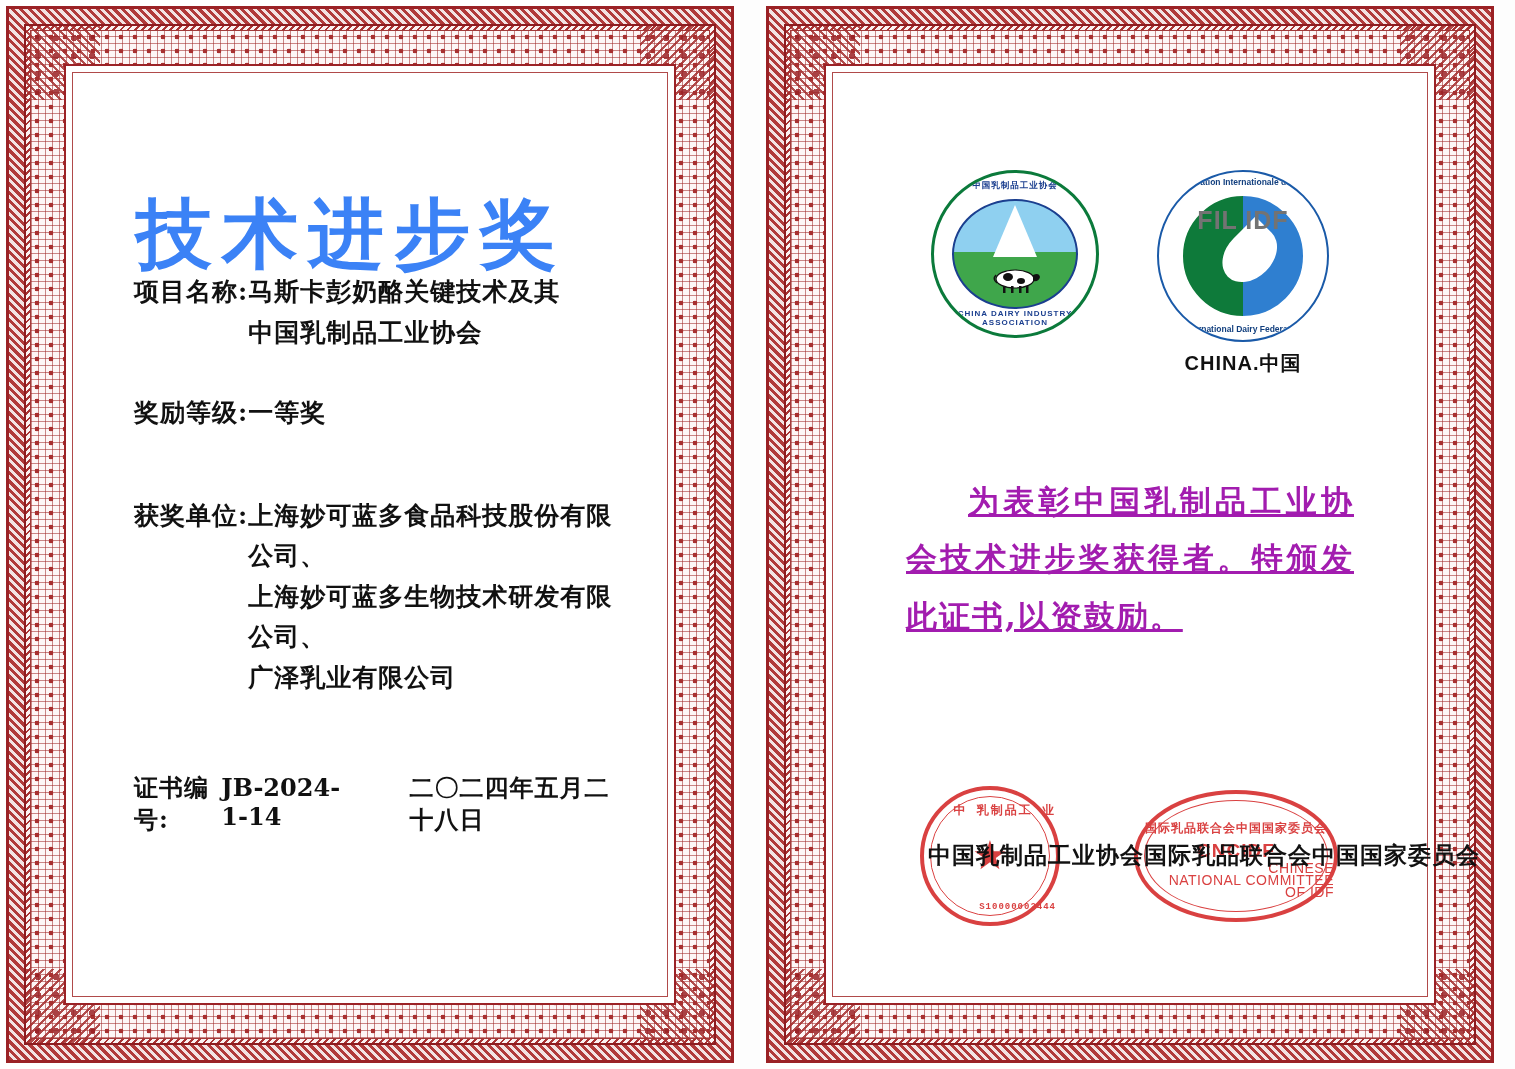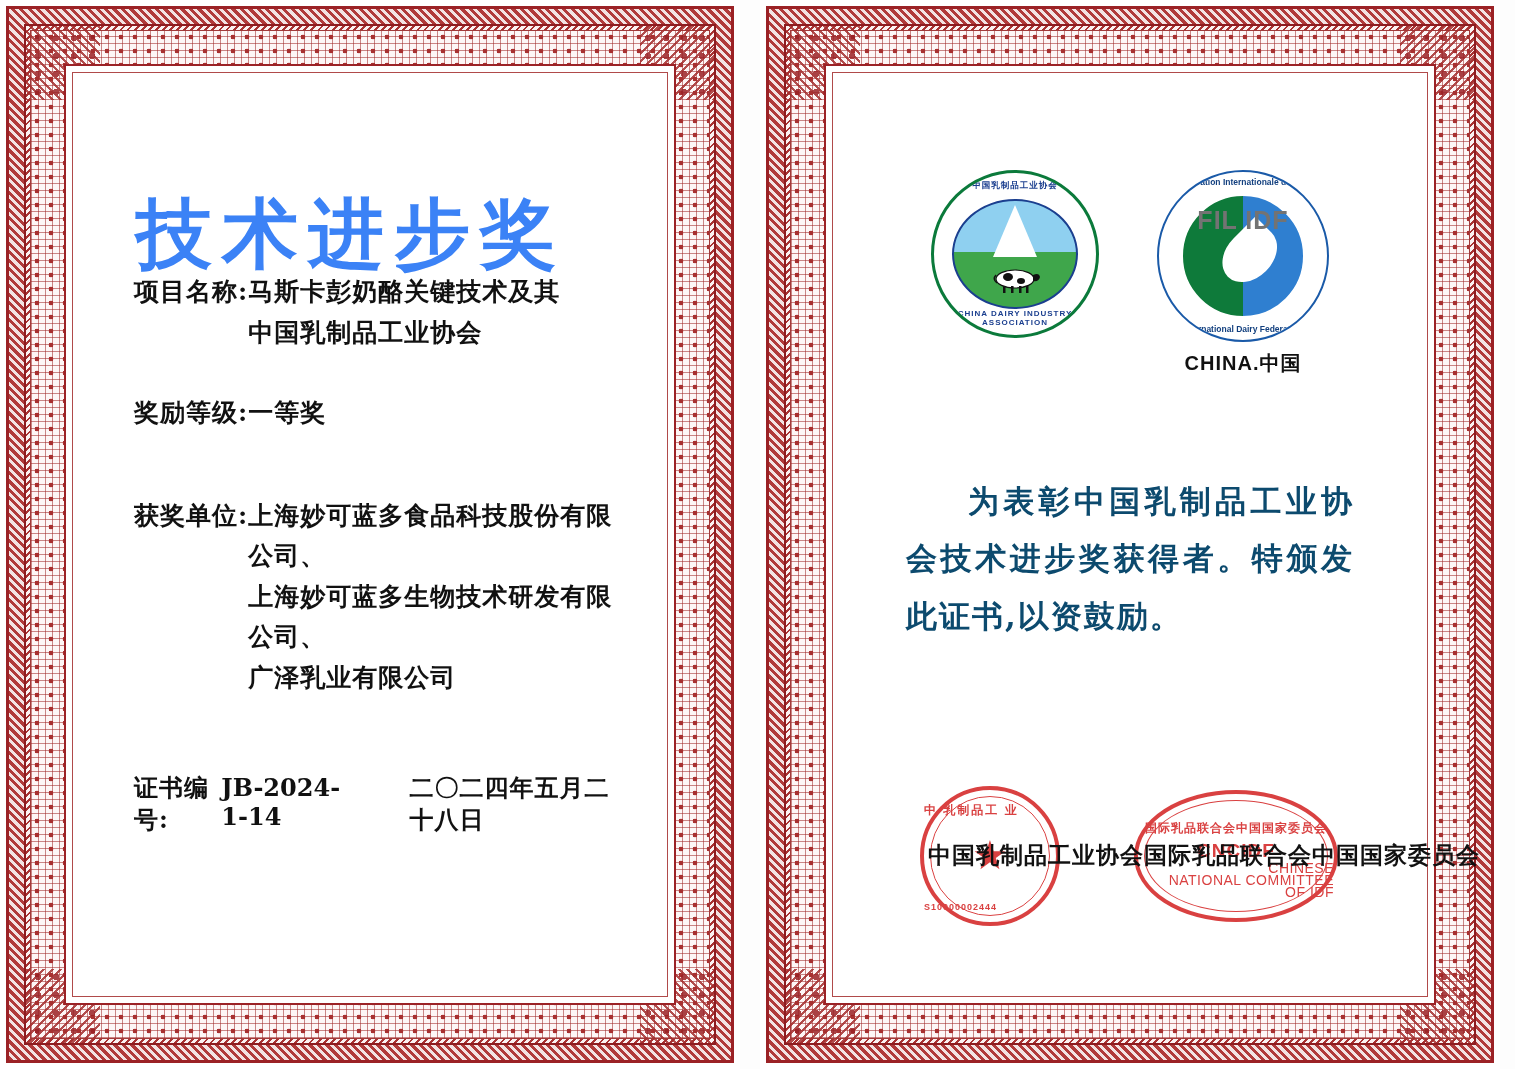--- a/index.html
+++ b/index.html
@@ -261,22 +261,23 @@
     color: #111;
     letter-spacing: 1px;
   }
   .body-text {
     margin: 96px 34px 0 34px;
     font-family: "DejaVu Serif", serif;
     font-weight: bold;
     font-size: 31px;
     line-height: 1.85;
     letter-spacing: 2px;
-    color: #0c4a6e;
+    color: #a21caf;
     text-align: justify;
+    text-decoration: underline;
   }
   .body-text .indent { text-indent: 62px; display:block; }
 
   .seals {
     position: absolute;
     left: 90px;
     right: 80px;
     bottom: 120px;
     display: flex;
     align-items: center;
@@ -305,22 +306,22 @@
     left: 50%; top: 50%;
     transform: translate(-50%,-50%);
     color: #d32020;
     font-size: 40px;
     line-height: 1;
   }
   .seal-round .arc-top,
   .seal-round .arc-bottom {
     position: absolute;
     left: 0; right: 0;
-    text-align: left;
-    font-family: Liberation Sans, sans-serif;
+    text-align: right;
+    font-family: Liberation Mono, monospace;
     font-weight: bold;
     color: #d32020;
     font-size: 12px;
     letter-spacing: 2px;
   }
   .seal-round .arc-top { top: 12px; }
   .seal-round .arc-bottom { bottom: 10px; font-size: 9px; letter-spacing: 1px; }
   .seal-oval {
     position: absolute;
     left: -10px;

